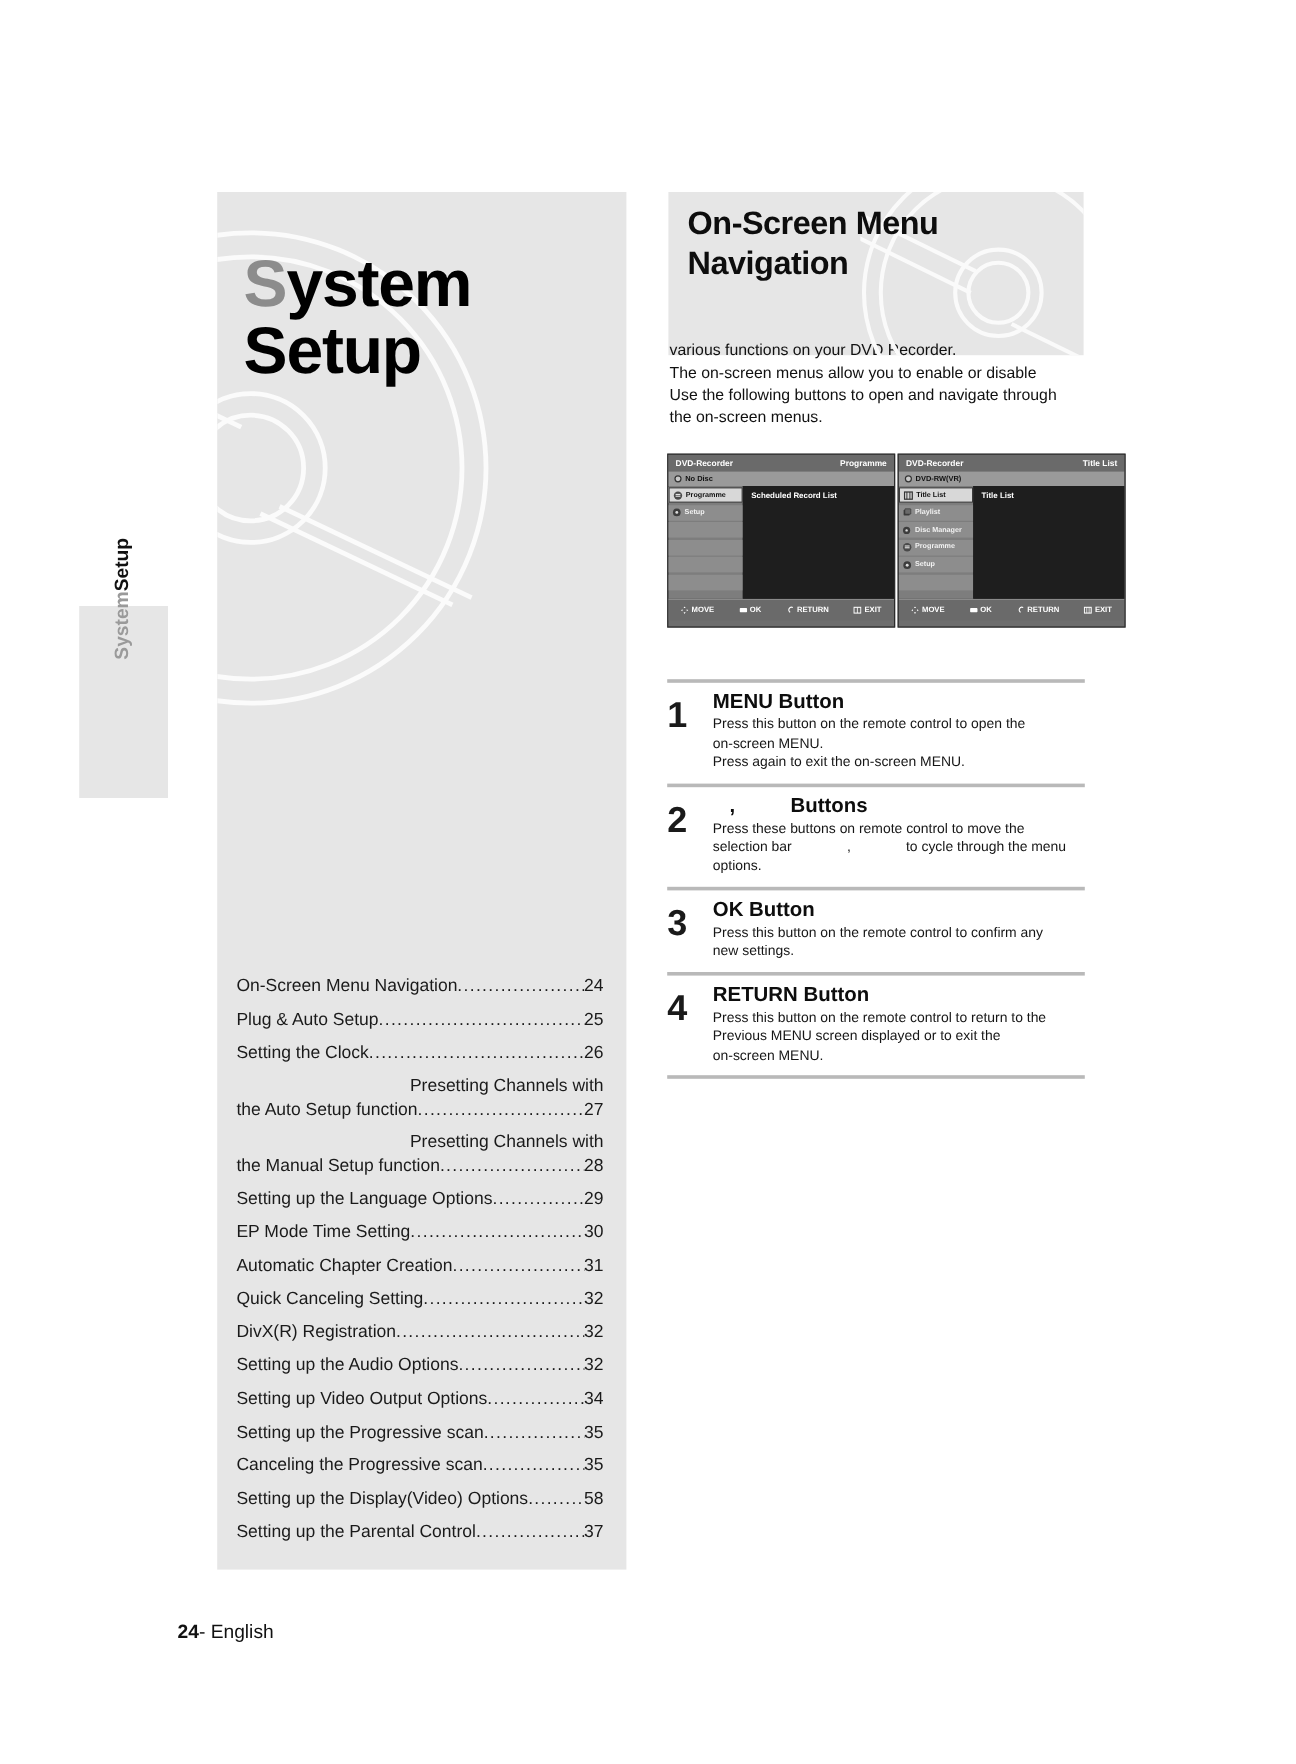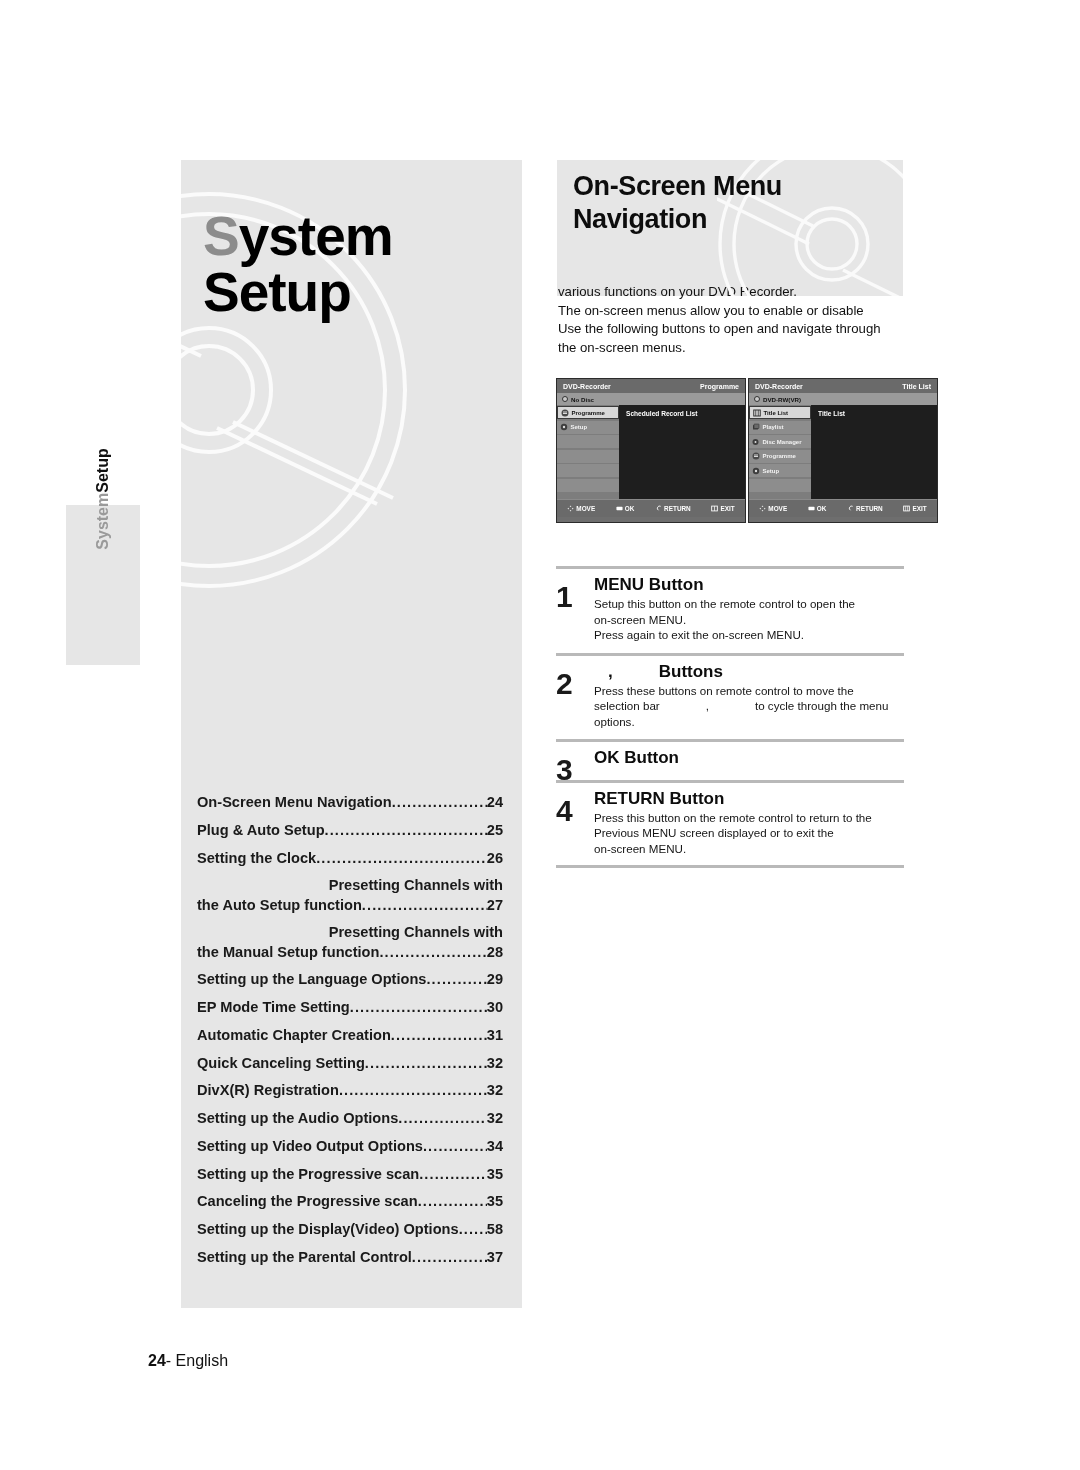--- a/index.html
+++ b/index.html
@@ -220,21 +220,21 @@
     line-height: 1.33;
     color: #151515;
   }
   .step-body p { margin: 0; }
   .arrow-gap { display: inline-block; width: 14px; }
   .arrow-gap-wide { display: inline-block; width: 46px; }
 
   
   #toc {
     position: absolute;
-    left: 197px; top: 793px; width: 306px; font-weight: bold;
+    left: 197px; top: 813px; width: 306px;
   }
   .toc-row {
     display: flex;
     align-items: baseline;
     font-size: 14.6px;
     color: #1a1a1a;
     line-height: 1.32;
     margin-bottom: 8.5px;
     white-space: nowrap;
   }
@@ -476,41 +476,45 @@
   </div>
 </div>
 
 <div id="steps">
 
   <div class="step">
     <div class="step-rule"></div>
     <div class="step-num">1</div>
     <div class="step-title">MENU Button</div>
     <div class="step-body">
-      <p>Setup this button on the remote control to open the</p>
+      <p>Press this button on the remote control to open the</p>
       <p>on-screen MENU.</p>
       <p>Press again to exit the on-screen MENU.</p>
     </div>
   </div>
 
   <div class="step">
     <div class="step-rule"></div>
     <div class="step-num">2</div>
     <div class="step-title"><span class="arrow-gap"></span><span>,</span><span class="arrow-gap-wide"></span><span>Buttons</span></div>
     <div class="step-body">
       <p>Press these buttons on remote control to move the</p>
       <p><span>selection bar</span><span class="arrow-gap-wide"></span><span>,</span><span class="arrow-gap-wide"></span><span>to cycle through the menu</span></p>
       <p>options.</p>
     </div>
   </div>
 
   <div class="step">
     <div class="step-rule"></div>
     <div class="step-num">3</div>
     <div class="step-title">OK Button</div>
+    <div class="step-body">
+      <p>Press this button on the remote control to confirm any</p>
+      <p>new settings.</p>
+    </div>
   </div>
 
   <div class="step">
     <div class="step-rule"></div>
     <div class="step-num">4</div>
     <div class="step-title">RETURN Button</div>
     <div class="step-body">
       <p>Press this button on the remote control to return to the</p>
       <p>Previous MENU screen displayed or to exit the</p>
       <p>on-screen MENU.</p>

